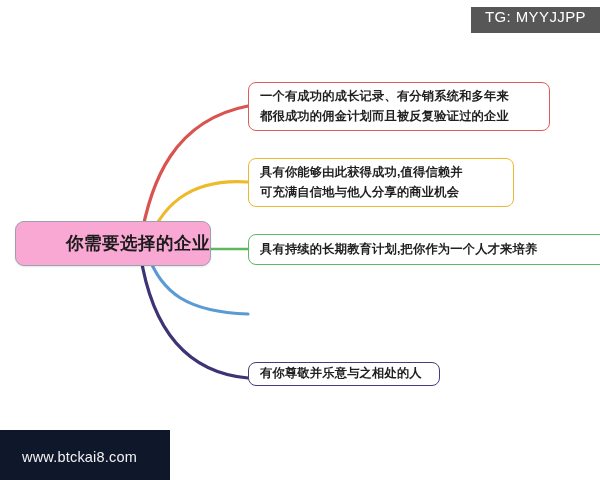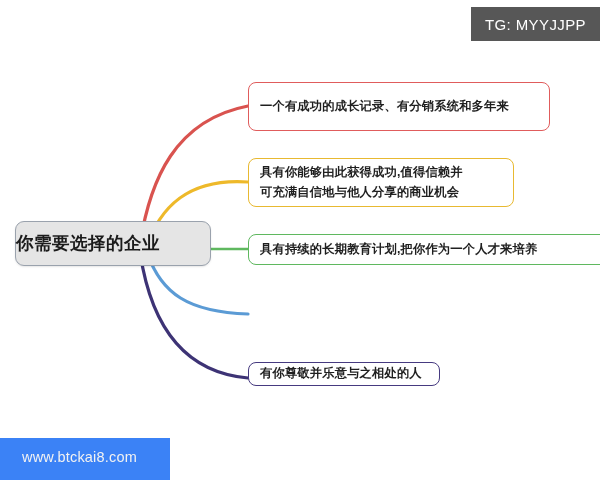--- a/index.html
+++ b/index.html
@@ -35,26 +35,26 @@
   }
 
   
   .root-node {
     position: absolute;
     left: 15px;
     top: 221px;
     width: 196px;
     height: 45px;
     box-sizing: border-box;
-    background: #e5e5e5;
+    background: #f9a8d4;
     border: 1.6px solid #9aa2ad;
     border-radius: 9px;
     display: flex;
     align-items: center;
-    justify-content: flex-start;
+    justify-content: flex-end;
     z-index: 3;
     box-shadow: 0 1px 2px rgba(0,0,0,0.10);
   }
   .root-label {
     font-size: 17.5px;
     font-weight: bold;
     color: #1b1b1b;
     letter-spacing: 0.5px;
     white-space: nowrap;
     line-height: 1;
@@ -88,33 +88,33 @@
   #branch-5 { left: 248px; top: 362px; width: 192px; height: 24px; }
 
   
   .tag-badge {
     position: absolute;
     right: 0;
     top: 7px;
     background: #575757;
     color: #ffffff;
     font-size: 15px;
-    padding: 10px 14px 7px 14px;
+    padding: 2px 14px 7px 14px;
     letter-spacing: 0.4px;
     z-index: 6;
     line-height: 1.1;
   }
   .watermark {
     position: absolute;
     left: 0;
     bottom: 0;
-    background: #3b82f6;
+    background: #0f172a;
     color: #f2f2f2;
     font-size: 14.5px;
-    padding: 10px 16px 10px 22px;
+    padding: 18px 16px 10px 22px;
     letter-spacing: 0.2px;
     z-index: 6;
     line-height: 1.3;
     min-width: 132px;
     height: 22px;
   }
 </style>
 </head>
 <body>
 
@@ -128,20 +128,21 @@
     <path d="M 140 252 C 150 320, 180 372, 248 378" fill="none" stroke="#3d3375" stroke-width="3.2" stroke-linecap="round"></path>
   </svg>
 
   <div class="root-node">
     <span class="root-label">你需要选择的企业</span>
   </div>
 
   <div class="branch" id="branch-1" style="border-color:#e05c5c">
     <div class="branch-text">
       <div>一个有成功的成长记录、有分销系统和多年来</div>
+      <div>都很成功的佣金计划而且被反复验证过的企业</div>
     </div>
   </div>
 
   <div class="branch" id="branch-2" style="border-color:#e8b931">
     <div class="branch-text">
       <div>具有你能够由此获得成功,值得信赖并</div>
       <div>可充满自信地与他人分享的商业机会</div>
     </div>
   </div>
 

